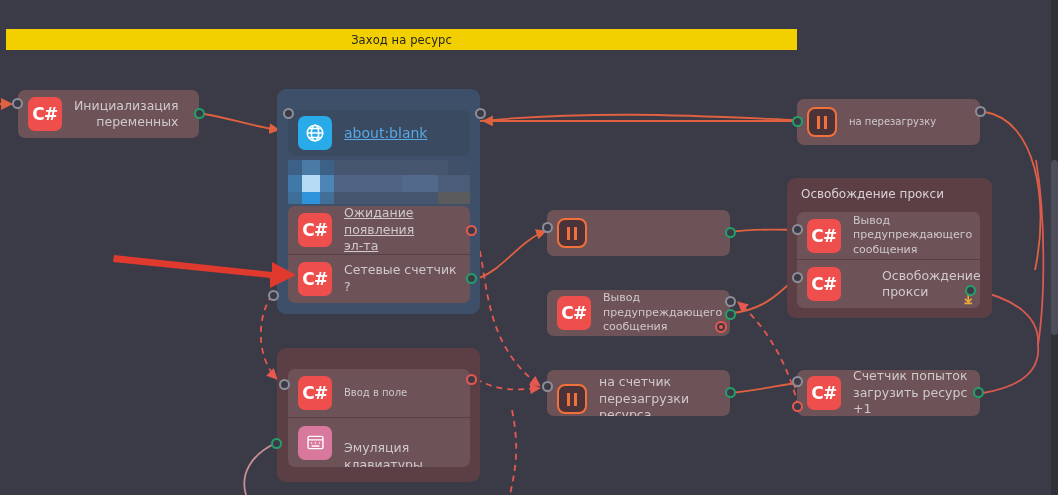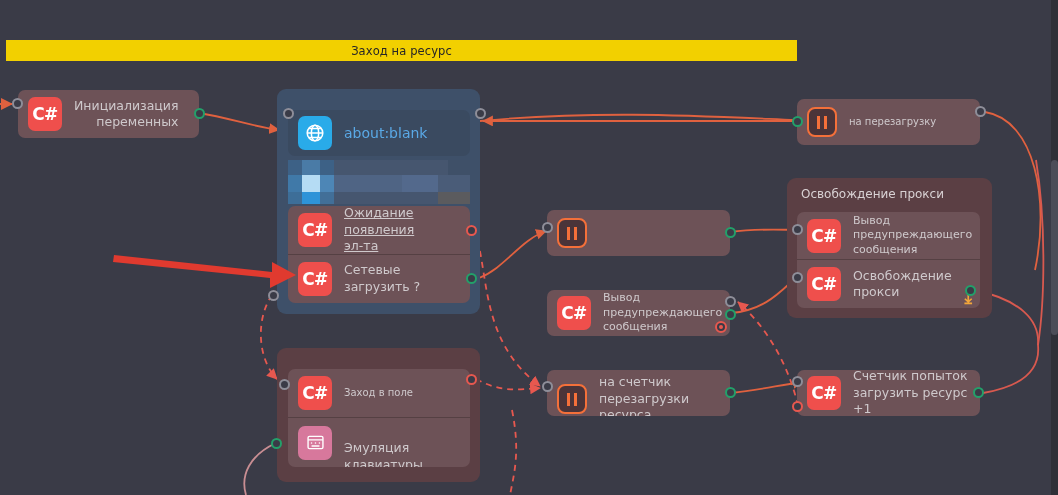--- a/index.html
+++ b/index.html
@@ -7,21 +7,21 @@
     width:1058px;height:495px;overflow:hidden;position:relative;
     font-family:"DejaVu Sans","Liberation Sans",sans-serif;
     background:#3a3b47;
   }
   #canvas{position:absolute;inset:0;width:1058px;height:495px;}
   .layer-edges{position:absolute;left:0;top:0;width:1058px;height:495px;pointer-events:none;}
   .layer-nodes{position:absolute;left:0;top:0;width:1058px;height:495px;}
 
   
   .banner{
-    position:absolute;left:6px;top:40px;width:791px;height:21px;
+    position:absolute;left:6px;top:29px;width:791px;height:21px;
     background:#f2d000;color:#262626;font-size:11.5px;
     display:flex;align-items:center;justify-content:center;
     letter-spacing:.1px;
   }
 
   
   .group{position:absolute;border-radius:9px;}
   .group.blue{background:#3e5069;}
   .group.maroon{background:#5b3f44;}
   .group-title{
@@ -50,21 +50,21 @@
   .ico.pause{
     background:#4a3439;border:2px solid #f4703a;border-radius:8px;
     width:30px;height:30px;flex:0 0 30px;box-sizing:border-box;
   }
   .ico.pause i{
     display:inline-block;width:3px;height:13px;background:#f4703a;margin:0 2px;
   }
   .lbl{font-size:12.5px;line-height:1.32;color:#cfc9cc;}
   .lbl.big{font-size:10px;}
   .lbl.link{
-    font-size:14px;color:#5aa9e6;
+    font-size:14px;color:#5aa9e6;text-decoration:underline;
   }
   .pix{height:44px;display:block;}
 
   
   .port{
     position:absolute;width:11px;height:11px;border-radius:50%;
     box-sizing:border-box;background:#3a3b47;
   }
   .port.gray{border:2px solid #8e8e99;}
   .port.green{border:2px solid #23a06a;}
@@ -192,37 +192,37 @@
     </svg>
 
     <div class="card" style="left:288px;top:206px;width:182px;height:97px;">
       <div class="row" style="height:48px;">
         <span class="ico cs">C#</span>
         <span class="lbl" style="white-space:pre-line;text-decoration:underline;">Ожидание появления
 эл-та</span>
       </div>
       <div class="row" style="height:48px;">
         <span class="ico cs">C#</span>
-        <span class="lbl">Сетевые загрузить ?</span>
+        <span class="lbl">Сетевые счетчик ?</span>
       </div>
     </div>
     <div class="port red" style="left:466px;top:225px;"></div>
     <div class="port green" style="left:466px;top:273px;"></div>
     <div class="port gray" style="left:268px;top:290px;"></div>
 
     <svg style="position:absolute;left:112px;top:244px;width:186px;height:46px;" viewBox="0 0 186 46">
       <path d="M2,11 L160,28 L160,18 L184,31 L158,44 L158,34 L1,18 Z" fill="#e03a2f"></path>
     </svg>
 
     <div class="group maroon" style="left:277px;top:348px;width:203px;height:134px;"></div>
 
     <div class="card" style="left:288px;top:369px;width:182px;height:98px;">
       <div class="row" style="height:48px;">
         <span class="ico cs">C#</span>
-        <span class="lbl big">Заход в поле</span>
+        <span class="lbl big">Ввод в поле</span>
       </div>
       <div class="row" style="height:50px;">
         <span class="ico kbd">
           <svg width="21" height="21" viewBox="0 0 24 24" fill="none" stroke="#fff" stroke-width="1.6">
             <rect x="3.5" y="5" width="17" height="14" rx="1.6"></rect>
             <line x1="3.5" y1="9" x2="20.5" y2="9"></line>
             <circle cx="7.5" cy="12.5" r=".9" fill="#fff" stroke="none"></circle>
             <circle cx="12" cy="12.5" r=".9" fill="#fff" stroke="none"></circle>
             <circle cx="16.5" cy="12.5" r=".9" fill="#fff" stroke="none"></circle>
             <line x1="7.5" y1="16" x2="16.5" y2="16"></line>
@@ -288,21 +288,21 @@
     </div>
 
     <div class="card" style="left:797px;top:212px;width:183px;height:96px;">
       <div class="row" style="height:47px;">
         <span class="ico cs">C#</span>
         <span class="lbl" style="font-size:11px;white-space:pre-line;">Вывод предупреждающего
 сообщения</span>
       </div>
       <div class="row" style="height:49px;">
         <span class="ico cs">C#</span>
-        <span class="lbl" style="white-space:pre-line;">Освобождение
+        <span class="lbl" style="white-space:pre-line;margin-left:29px;">Освобождение
 прокси</span>
         <span class="downarrow" style="right:8px;bottom:2px;">⤓</span>
       </div>
     </div>
     <div class="port gray" style="left:792px;top:224px;"></div>
     <div class="port gray" style="left:792px;top:272px;"></div>
     <div class="port green" style="left:965px;top:285px;"></div>
 
     <div class="card" style="left:797px;top:370px;width:183px;height:46px;">
       <div class="row" style="height:46px;">

